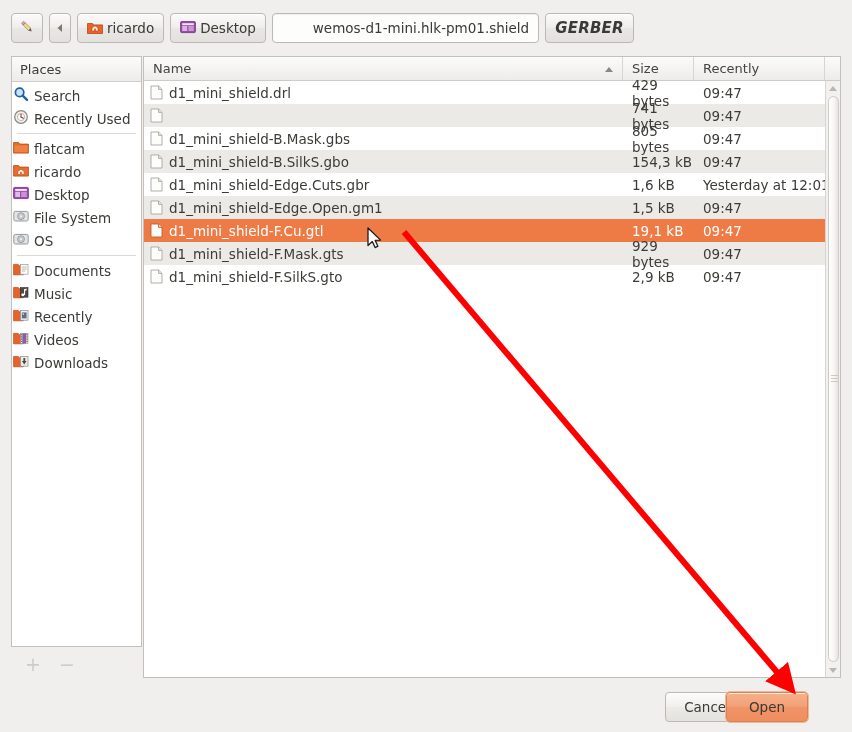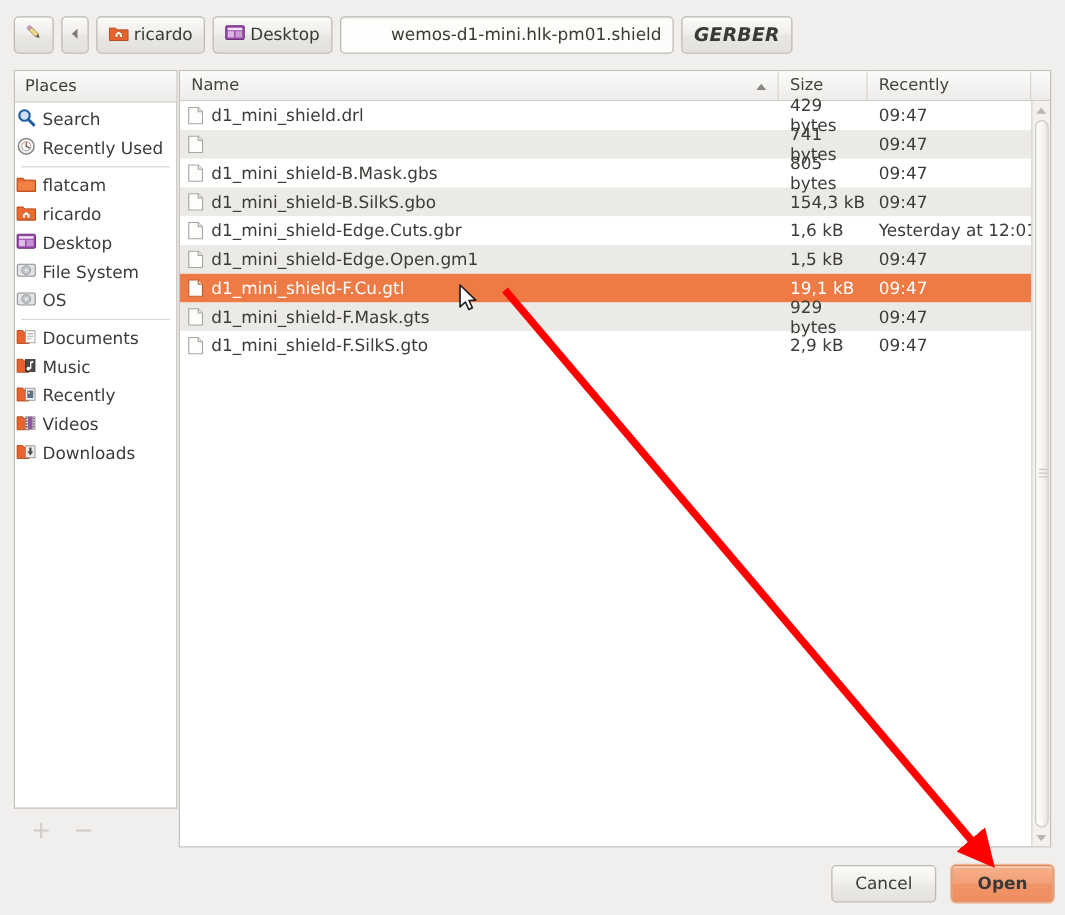--- a/index.html
+++ b/index.html
@@ -180,26 +180,25 @@
     border: 1px solid #bdb8b2;
     display: flex; align-items: center; justify-content: center;
     font-size: 13.5px;
     color: #3a3935;
     background: linear-gradient(to bottom, #fcfcfb 0%, #f1efec 50%, #eceae7 51%, #e4e2de 100%);
     box-shadow: 0 1px 0 rgba(255,255,255,0.75) inset;
     cursor: default;
   }
   .fbtn.cancel { left: 665px; width: 84px; }
   .fbtn.open {
-    left: 761px; width: 80px;
+    left: 726px; width: 80px;
     background: linear-gradient(to bottom, #f6b08a 0%, #f3a077 48%, #f09468 52%, #ef8e5f 100%);
     border: 1px solid #d58350;
     color: #3b3935;
     outline: 1px solid #f0b896;
-    font-weight: bold;
   }
 
   
   .overlay { position: absolute; left: 0; top: 0; width: 852px; height: 732px; pointer-events: none; }
 </style>
 </head>
 <body>
 
 <div id="root">
 

